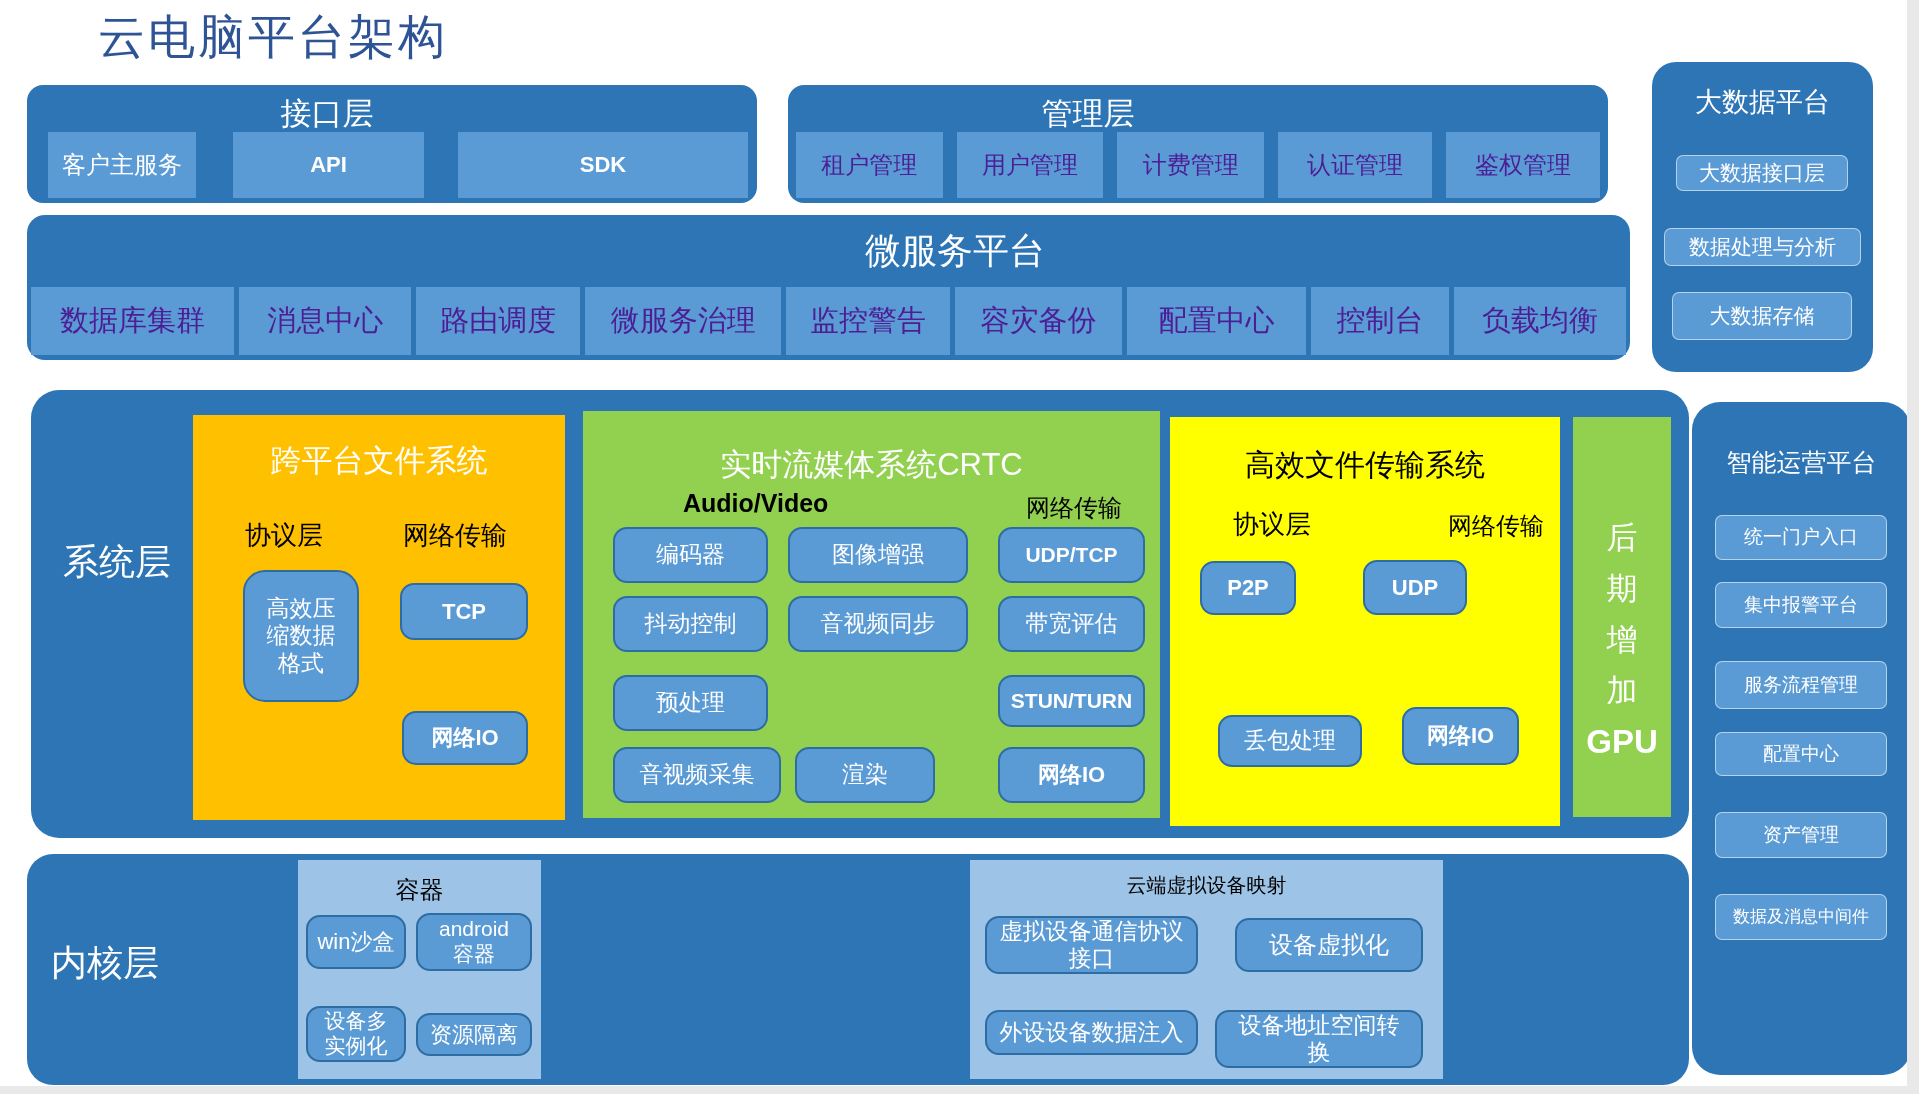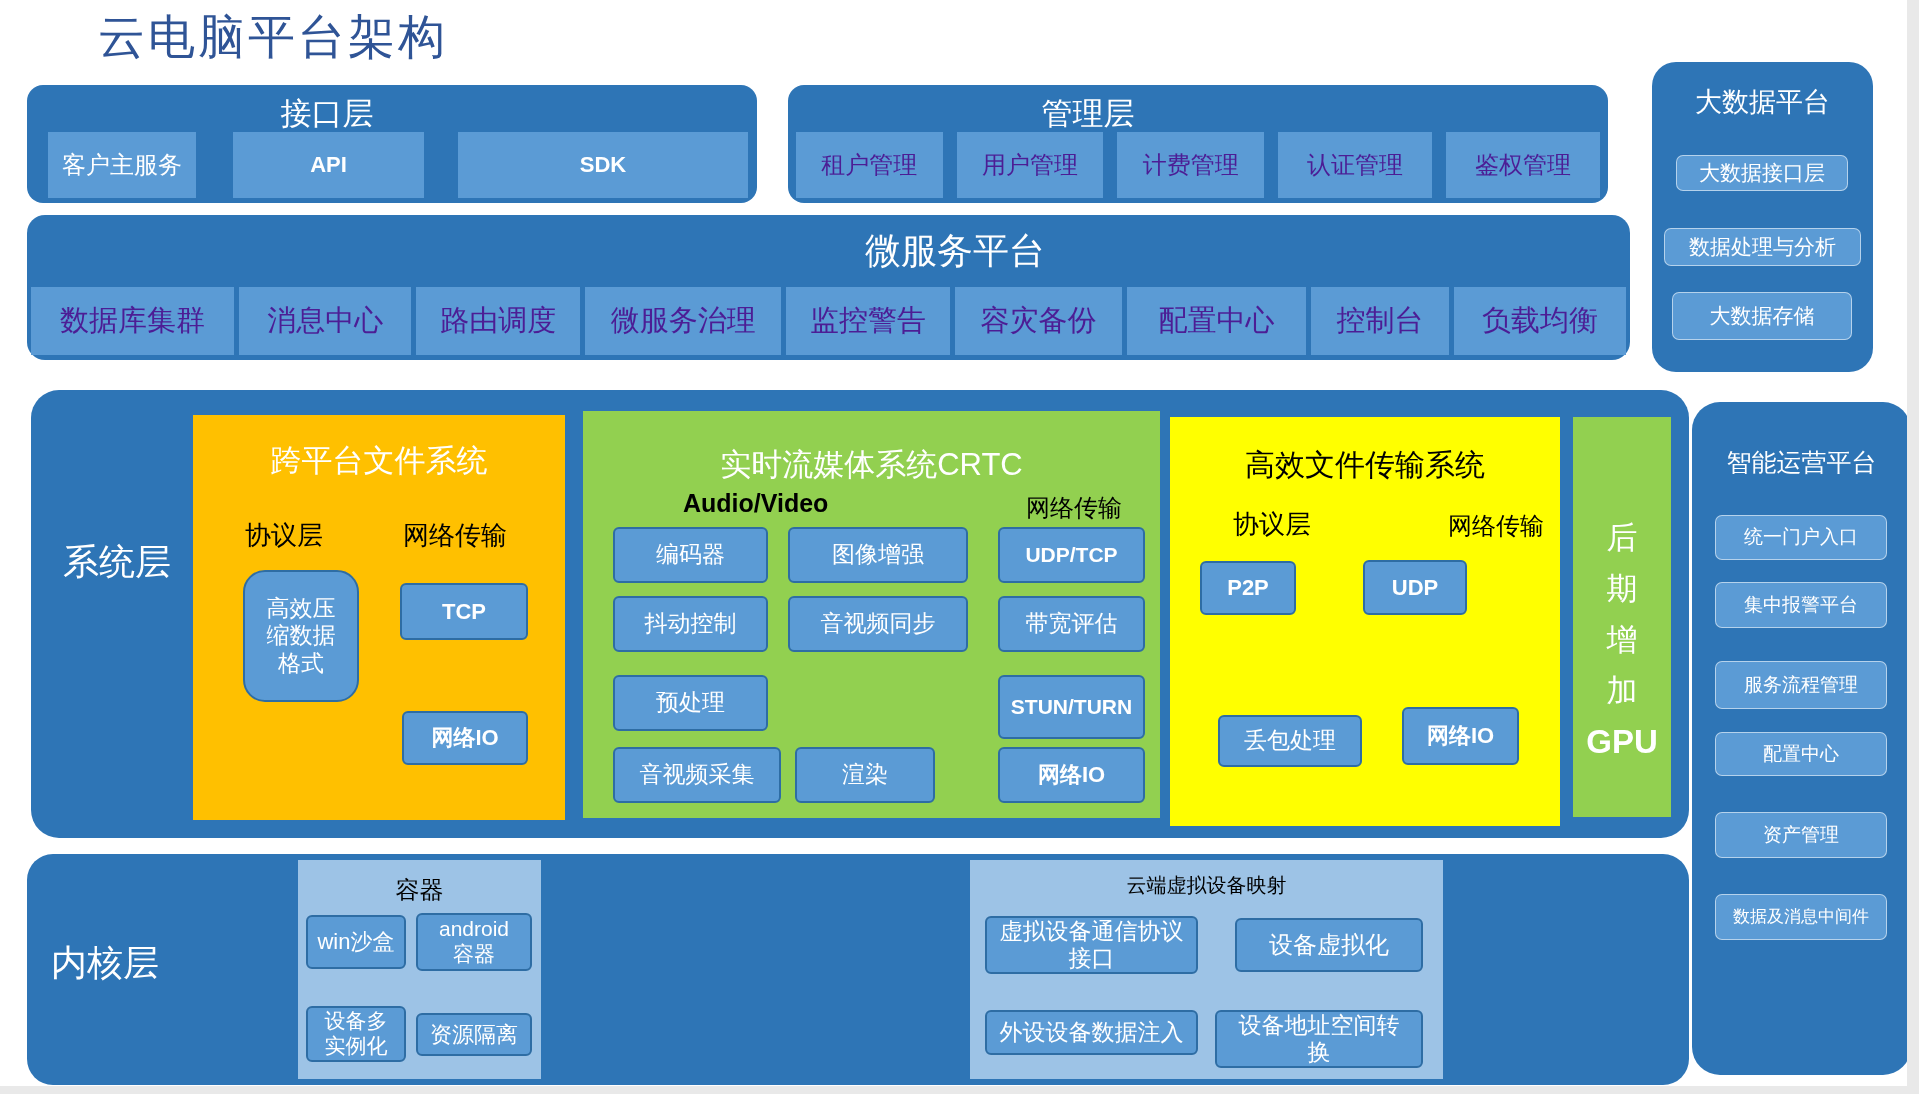--- a/index.html
+++ b/index.html
@@ -7,21 +7,21 @@
     --orange:#FFC000; --green:#92D050; --yellow:#FFFF00; --titleblue:#2F5496;
   }
   *{box-sizing:border-box; margin:0; padding:0;}
   body{background:#ffffff; font-family:"Liberation Sans","DejaVu Sans",sans-serif;}
   .slide{position:relative; width:1919px; height:1094px; background:#fff; overflow:hidden;}
   .abs{position:absolute;}
   .panel{position:absolute; background:var(--blue);}
   .hdr{position:absolute; color:#fff; text-align:center; white-space:nowrap;}
   .btn{position:absolute; background:var(--btn); color:#fff; display:flex;
        align-items:center; justify-content:center; text-align:center; line-height:1.18;}
-  .rbtn{border:2px solid #2e6da4; border-radius:6px;}
+  .rbtn{border:2px solid #2e6da4; border-radius:14px;}
   .lite{border:1px solid rgba(255,255,255,.55); border-radius:7px;}
   .cells{position:absolute; display:flex; gap:5px;}
   .cell{background:var(--btn); color:#4c1d95; display:flex; align-items:center;
         justify-content:center; font-size:29px; white-space:nowrap;}
   .blk{position:absolute; color:#000; white-space:nowrap;}
   .grouppanel{position:absolute; background:var(--light);}
   .gpu-line{color:#fff; text-align:center; font-size:31px; line-height:51px;}
   .edge{position:absolute; background:#e9e9e9;}
 </style>
 </head>
@@ -87,21 +87,21 @@
       <div class="hdr" style="left:0; top:33px; width:100%; font-size:31px;">实时流媒体系统CRTC</div>
       <div class="blk" style="left:100px; top:78px; font-size:25px; font-weight:600;">Audio/Video</div>
       <div class="blk" style="left:443px; top:81px; font-size:24px;">网络传输</div>
       <div class="btn rbtn" style="left:30px; top:116px; width:155px; height:56px; font-size:23px;">编码器</div>
       <div class="btn rbtn" style="left:205px; top:116px; width:180px; height:56px; font-size:23px;">图像增强</div>
       <div class="btn rbtn" style="left:415px; top:116px; width:147px; height:56px; font-size:21px; font-weight:bold;">UDP/TCP</div>
       <div class="btn rbtn" style="left:30px; top:185px; width:155px; height:56px; font-size:23px;">抖动控制</div>
       <div class="btn rbtn" style="left:205px; top:185px; width:180px; height:56px; font-size:23px;">音视频同步</div>
       <div class="btn rbtn" style="left:415px; top:185px; width:147px; height:56px; font-size:23px;">带宽评估</div>
       <div class="btn rbtn" style="left:30px; top:264px; width:155px; height:56px; font-size:23px;">预处理</div>
-      <div class="btn rbtn" style="left:415px; top:264px; width:147px; height:64px; font-size:21px; font-weight:bold;">STUN/TURN</div>
+      <div class="btn rbtn" style="left:415px; top:264px; width:147px; height:52px; font-size:21px; font-weight:bold;">STUN/TURN</div>
       <div class="btn rbtn" style="left:30px; top:336px; width:168px; height:56px; font-size:23px;">音视频采集</div>
       <div class="btn rbtn" style="left:212px; top:336px; width:140px; height:56px; font-size:23px;">渲染</div>
       <div class="btn rbtn" style="left:415px; top:336px; width:147px; height:56px; font-size:22px; font-weight:bold;">网络IO</div>
     </div>
 
     <div class="abs" style="left:1139px; top:27px; width:390px; height:409px; background:var(--yellow);">
       <div class="hdr" style="left:0; top:28px; width:100%; font-size:30px; color:#000;">高效文件传输系统</div>
       <div class="blk" style="left:63px; top:90px; font-size:26px;">协议层</div>
       <div class="blk" style="left:278px; top:93px; font-size:24px;">网络传输</div>
       <div class="btn rbtn" style="left:30px; top:144px; width:96px; height:54px; font-size:22px; font-weight:bold;">P2P</div>

